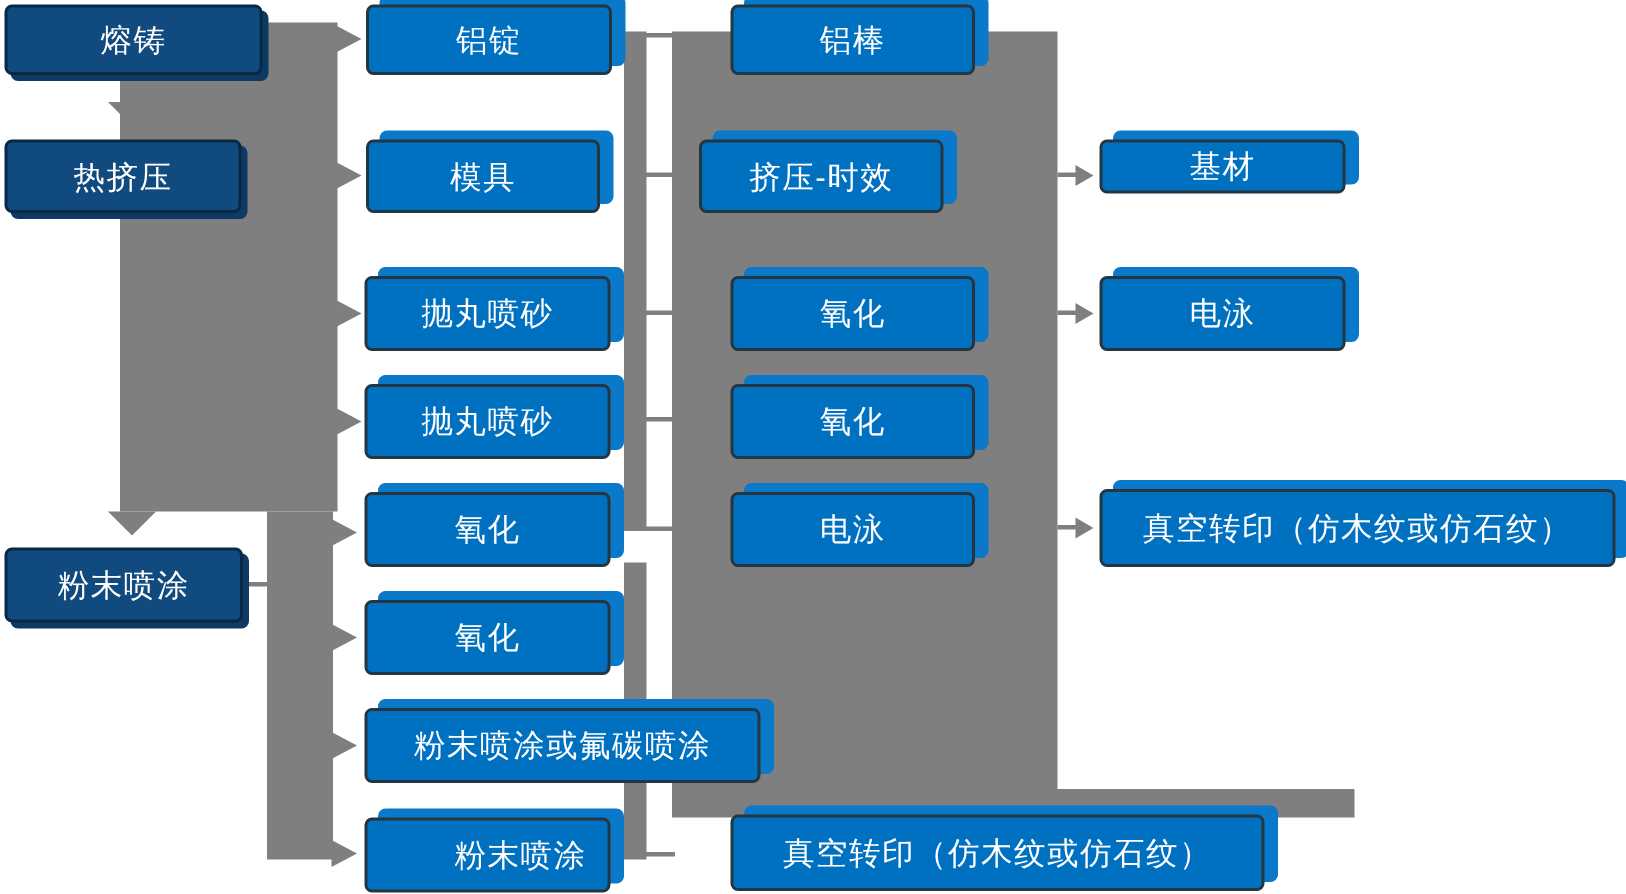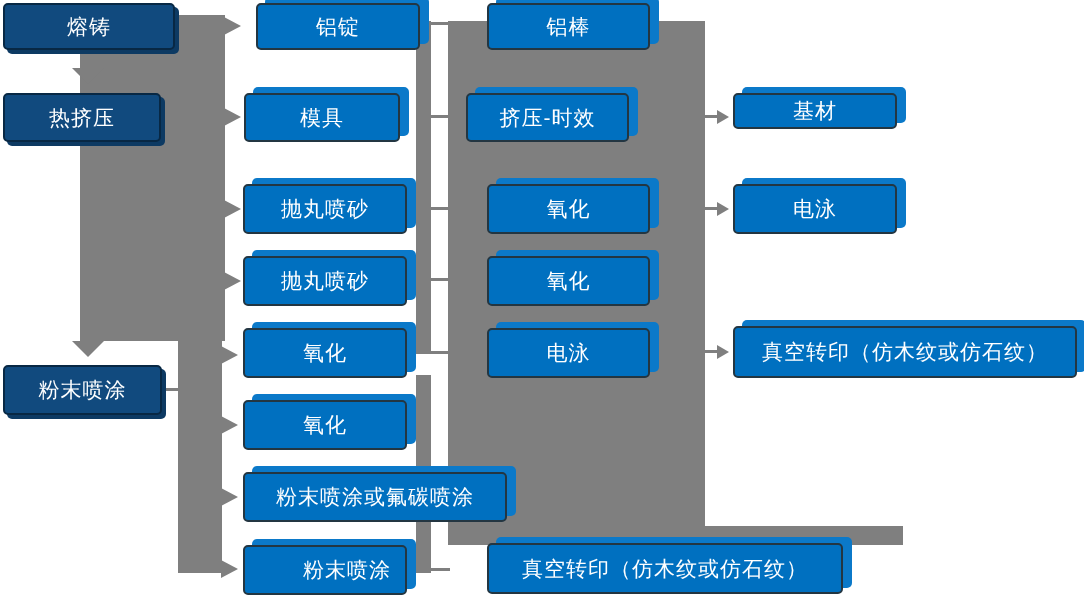--- a/index.html
+++ b/index.html
@@ -78,21 +78,21 @@
 <div class="arrow-down" style="left:72px;top:341px;"></div>
 
 <div class="arrow-right small" style="left:717px;top:110px;"></div>
 <div class="arrow-right small" style="left:717px;top:202px;"></div>
 <div class="arrow-right small" style="left:717px;top:345px;"></div>
 
 <div class="box dark" style="left:3px;top:3px;width:172px;height:47px;">熔铸</div>
 <div class="box dark" style="left:3px;top:93px;width:158px;height:49px;">热挤压</div>
 <div class="box dark" style="left:3px;top:365px;width:159px;height:50px;">粉末喷涂</div>
 
-<div class="box light" style="left:244px;top:3px;width:164px;height:47px;margin-left:12px;">铝锭</div>
+<div class="box light" style="left:244px;top:3px;width:164px;height:47px;">铝锭</div>
 <div class="box light" style="left:244px;top:93px;width:156px;height:49px;font-family:Liberation Mono, monospace;">模具</div>
 <div class="box light" style="left:243px;top:184px;width:164px;height:50px;">抛丸喷砂</div>
 <div class="box light" style="left:243px;top:256px;width:164px;height:50px;">抛丸喷砂</div>
 <div class="box light" style="left:243px;top:328px;width:164px;height:50px;">氧化</div>
 <div class="box light" style="left:243px;top:400px;width:164px;height:50px;">氧化</div>
 <div class="box light" style="left:243px;top:472px;width:264px;height:50px;">粉末喷涂或氟碳喷涂</div>
 <div class="box light" style="left:243px;top:545px;width:164px;height:50px;padding-left:44px;">粉末喷涂</div>
 
 <div class="box light" style="left:487px;top:3px;width:163px;height:47px;">铝棒</div>
 <div class="box light" style="left:466px;top:93px;width:163px;height:49px;">挤压-时效</div>

